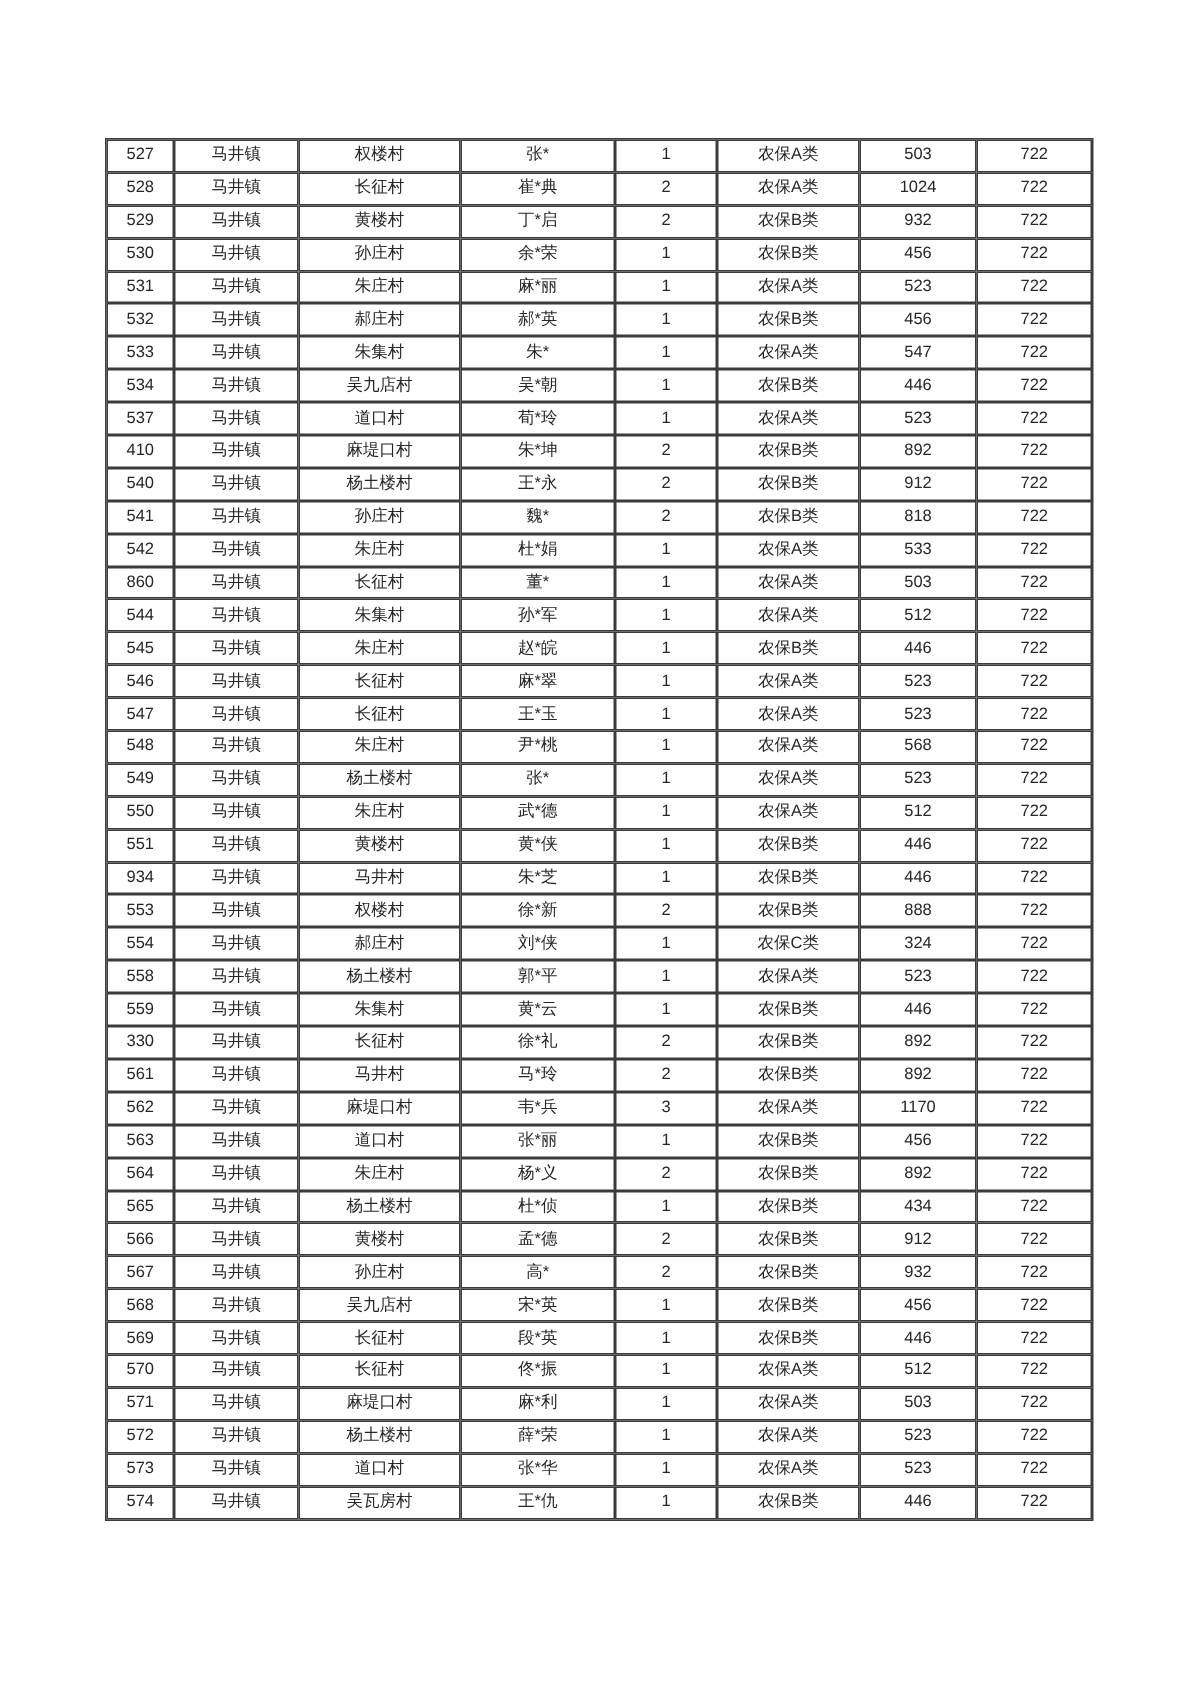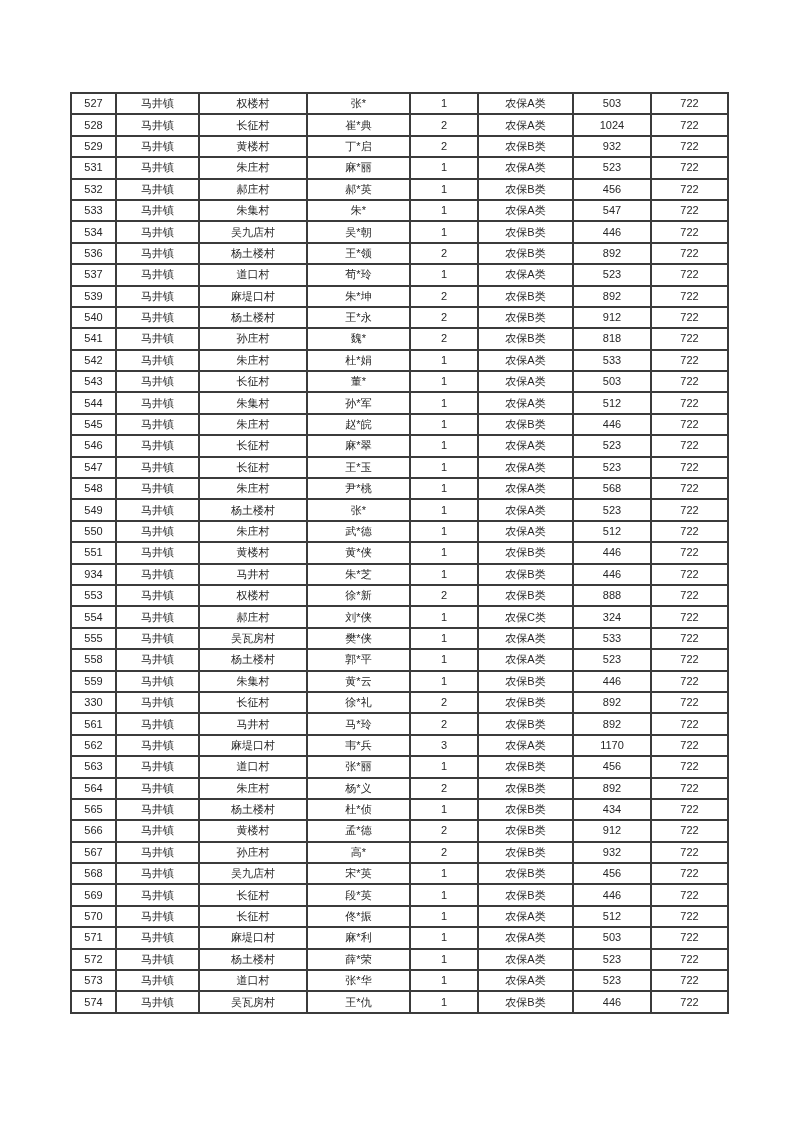--- a/index.html
+++ b/index.html
@@ -87,20 +87,30 @@
           <td>529</td>
           <td>马井镇</td>
           <td>黄楼村</td>
           <td>丁*启</td>
           <td>2</td>
           <td>农保B类</td>
           <td>932</td>
           <td>722</td>
         </tr>
         <tr>
+          <td>530</td>
+          <td>马井镇</td>
+          <td>孙庄村</td>
+          <td>余*荣</td>
+          <td>1</td>
+          <td>农保B类</td>
+          <td>456</td>
+          <td>722</td>
+        </tr>
+        <tr>
           <td>531</td>
           <td>马井镇</td>
           <td>朱庄村</td>
           <td>麻*丽</td>
           <td>1</td>
           <td>农保A类</td>
           <td>523</td>
           <td>722</td>
         </tr>
         <tr>
@@ -127,41 +137,31 @@
           <td>534</td>
           <td>马井镇</td>
           <td>吴九店村</td>
           <td>吴*朝</td>
           <td>1</td>
           <td>农保B类</td>
           <td>446</td>
           <td>722</td>
         </tr>
         <tr>
-          <td>536</td>
-          <td>马井镇</td>
-          <td>杨土楼村</td>
-          <td>王*领</td>
-          <td>2</td>
-          <td>农保B类</td>
-          <td>892</td>
-          <td>722</td>
-        </tr>
-        <tr>
           <td>537</td>
           <td>马井镇</td>
           <td>道口村</td>
           <td>荀*玲</td>
           <td>1</td>
           <td>农保A类</td>
           <td>523</td>
           <td>722</td>
         </tr>
         <tr>
-          <td>539</td>
+          <td>410</td>
           <td>马井镇</td>
           <td>麻堤口村</td>
           <td>朱*坤</td>
           <td>2</td>
           <td>农保B类</td>
           <td>892</td>
           <td>722</td>
         </tr>
         <tr>
           <td>540</td>
@@ -187,21 +187,21 @@
           <td>542</td>
           <td>马井镇</td>
           <td>朱庄村</td>
           <td>杜*娟</td>
           <td>1</td>
           <td>农保A类</td>
           <td>533</td>
           <td>722</td>
         </tr>
         <tr>
-          <td>543</td>
+          <td>860</td>
           <td>马井镇</td>
           <td>长征村</td>
           <td>董*</td>
           <td>1</td>
           <td>农保A类</td>
           <td>503</td>
           <td>722</td>
         </tr>
         <tr>
           <td>544</td>
@@ -304,30 +304,20 @@
           <td>722</td>
         </tr>
         <tr>
           <td>554</td>
           <td>马井镇</td>
           <td>郝庄村</td>
           <td>刘*侠</td>
           <td>1</td>
           <td>农保C类</td>
           <td>324</td>
-          <td>722</td>
-        </tr>
-        <tr>
-          <td>555</td>
-          <td>马井镇</td>
-          <td>吴瓦房村</td>
-          <td>樊*侠</td>
-          <td>1</td>
-          <td>农保A类</td>
-          <td>533</td>
           <td>722</td>
         </tr>
         <tr>
           <td>558</td>
           <td>马井镇</td>
           <td>杨土楼村</td>
           <td>郭*平</td>
           <td>1</td>
           <td>农保A类</td>
           <td>523</td>

